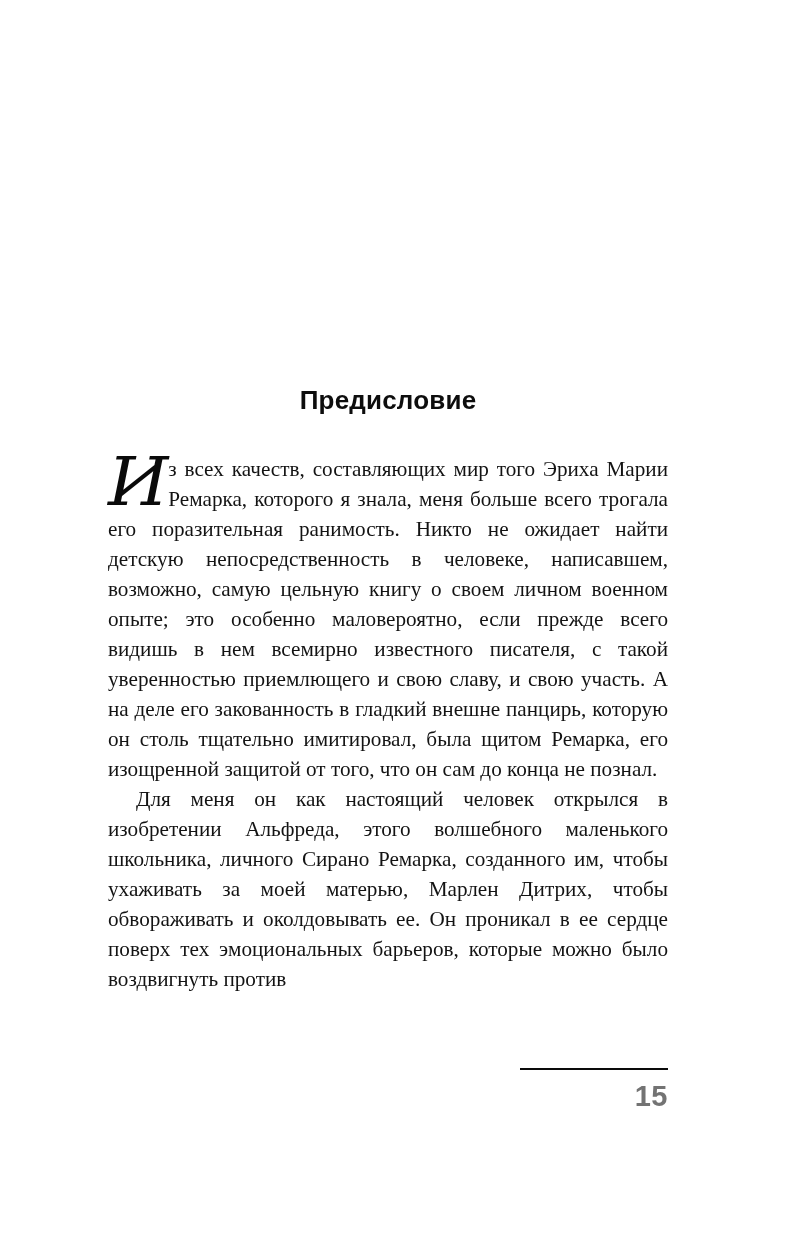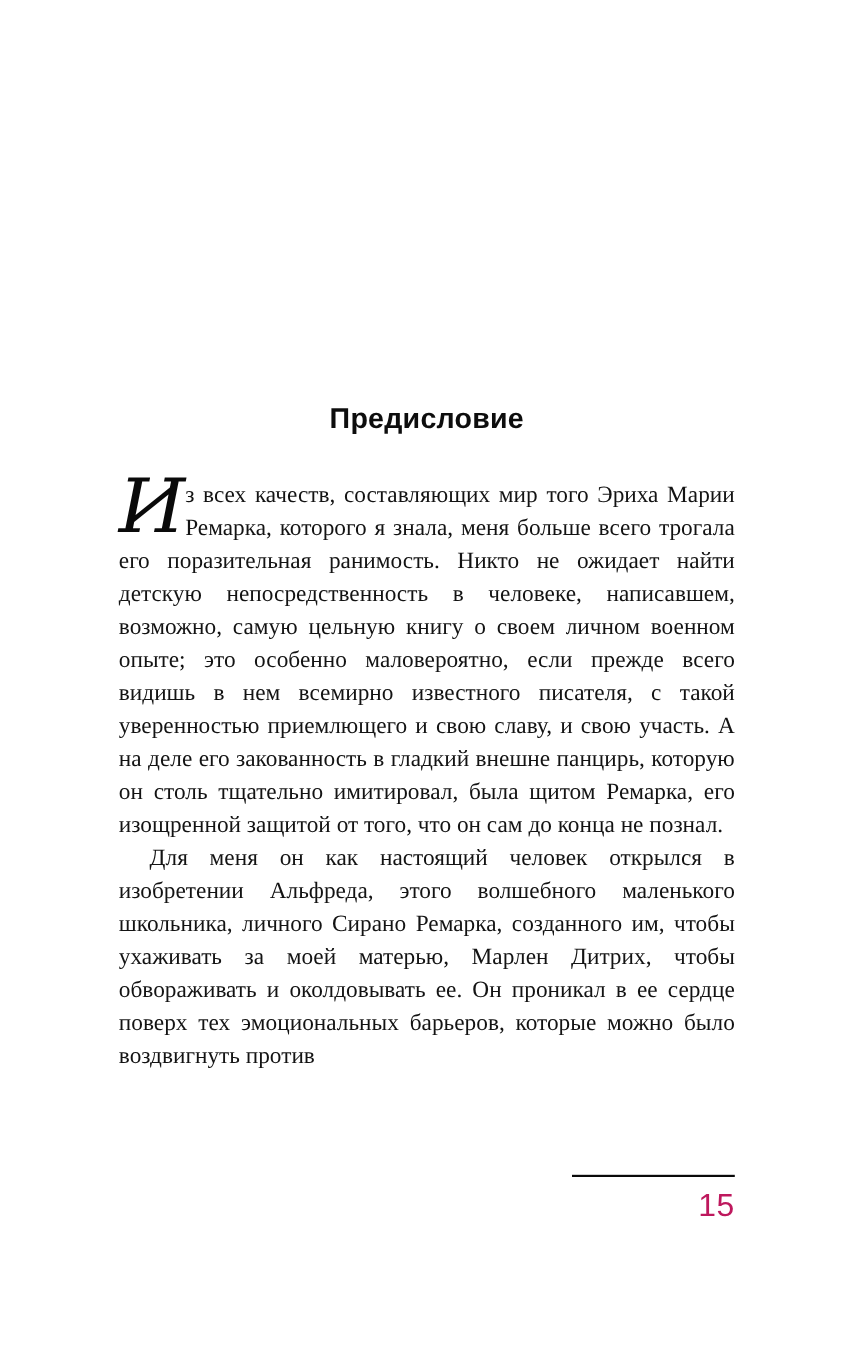--- a/index.html
+++ b/index.html
@@ -15,21 +15,21 @@
     margin: 0 auto;
     background: #ffffff;
     overflow: hidden;
     -webkit-font-smoothing: antialiased;
   }
 
   
   .column {
     position: absolute;
     left: 108px;
-    top: 364px;
+    top: 384px;
     width: 560px;
   }
 
   
   .chapter-title {
     font-family: "Liberation Sans", sans-serif;
     font-weight: bold;
     font-size: 26px;
     line-height: 32px;
     letter-spacing: 0.2px;
@@ -84,24 +84,24 @@
   .footer-rule {
     width: 148px;
     height: 2px;
     background: #0a0a0a;
     margin: 0;
     border: 0;
     padding: 0;
   }
   .page-number {
     font-family: "Liberation Sans", sans-serif;
-    font-weight: normal;
+    font-weight: bold;
     font-size: 29px;
     line-height: 34px;
-    color: #be185d;
+    color: #737373;
     text-align: right;
     margin-top: 9px;
     letter-spacing: 0.5px;
   }
 </style>
 </head>
 <body>
 
 <div class="page">
 

